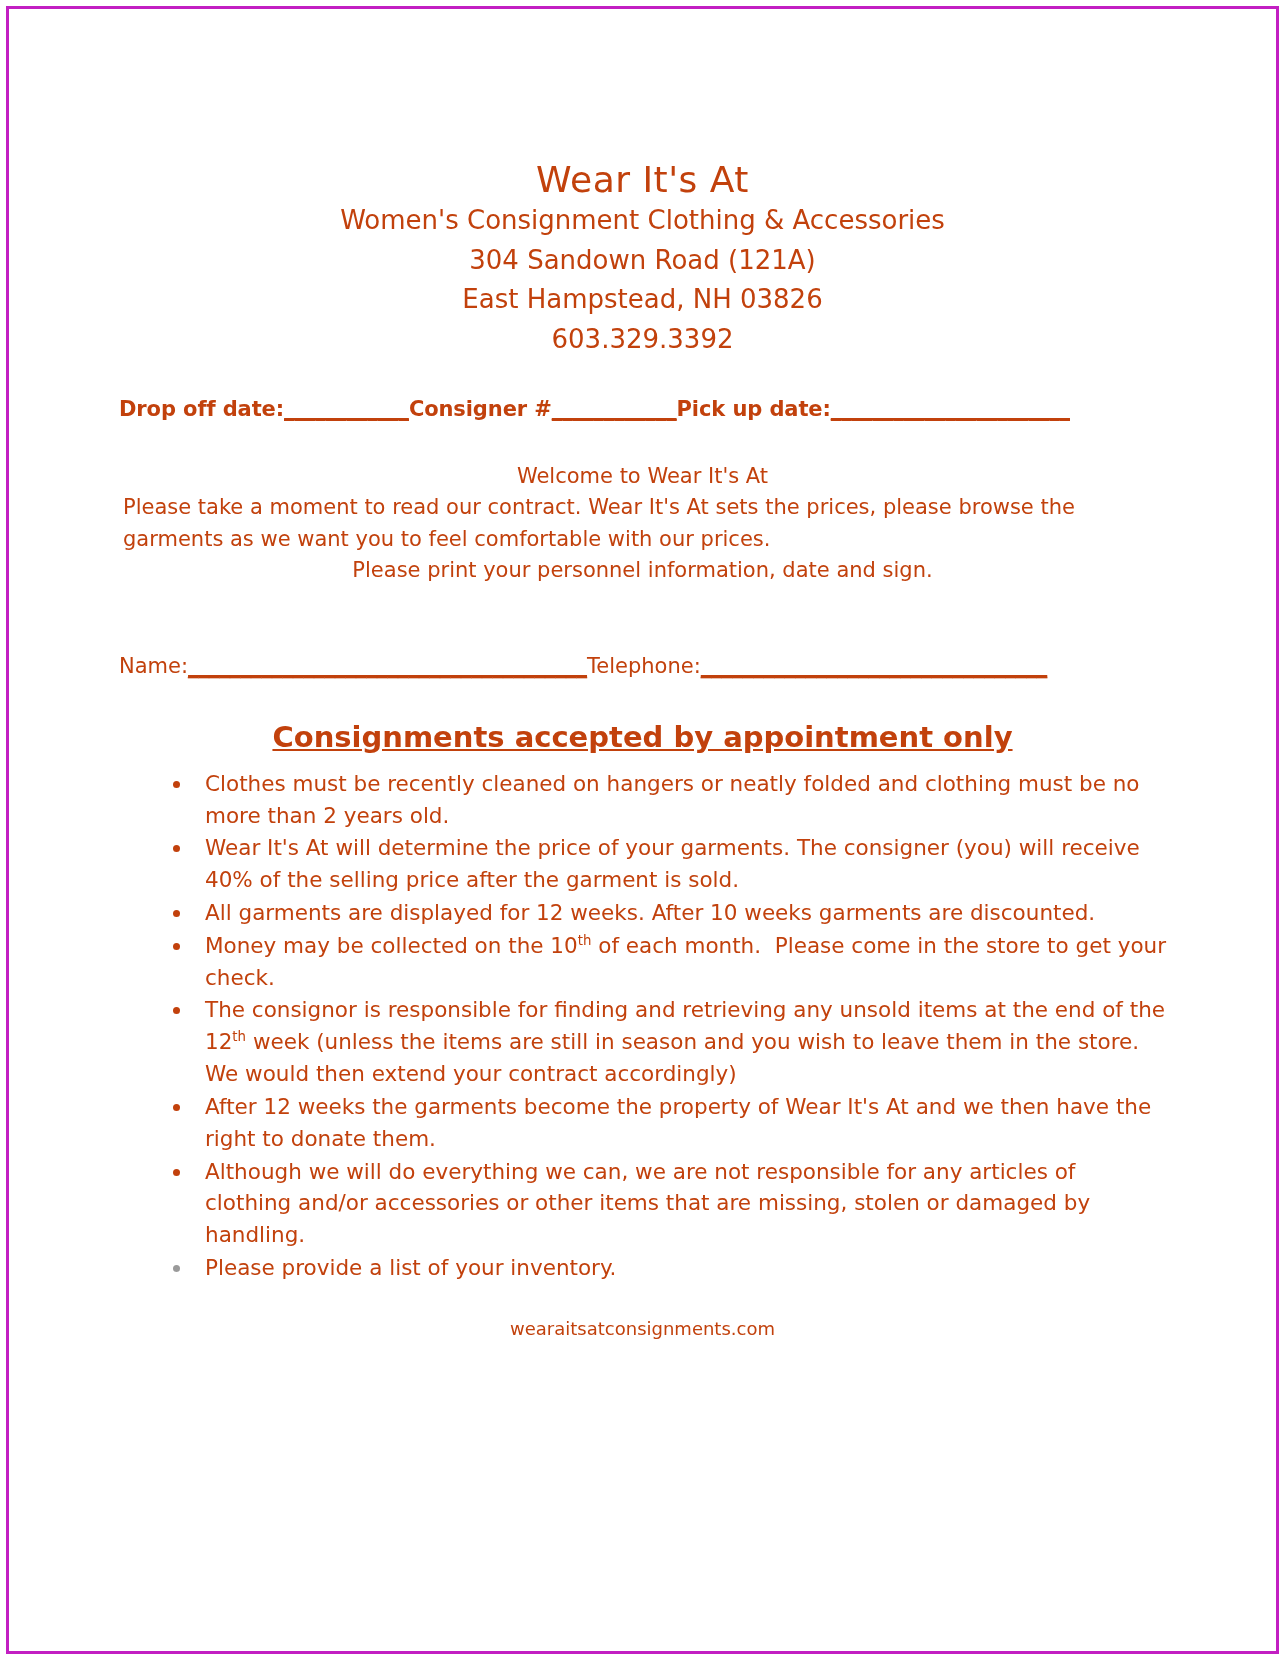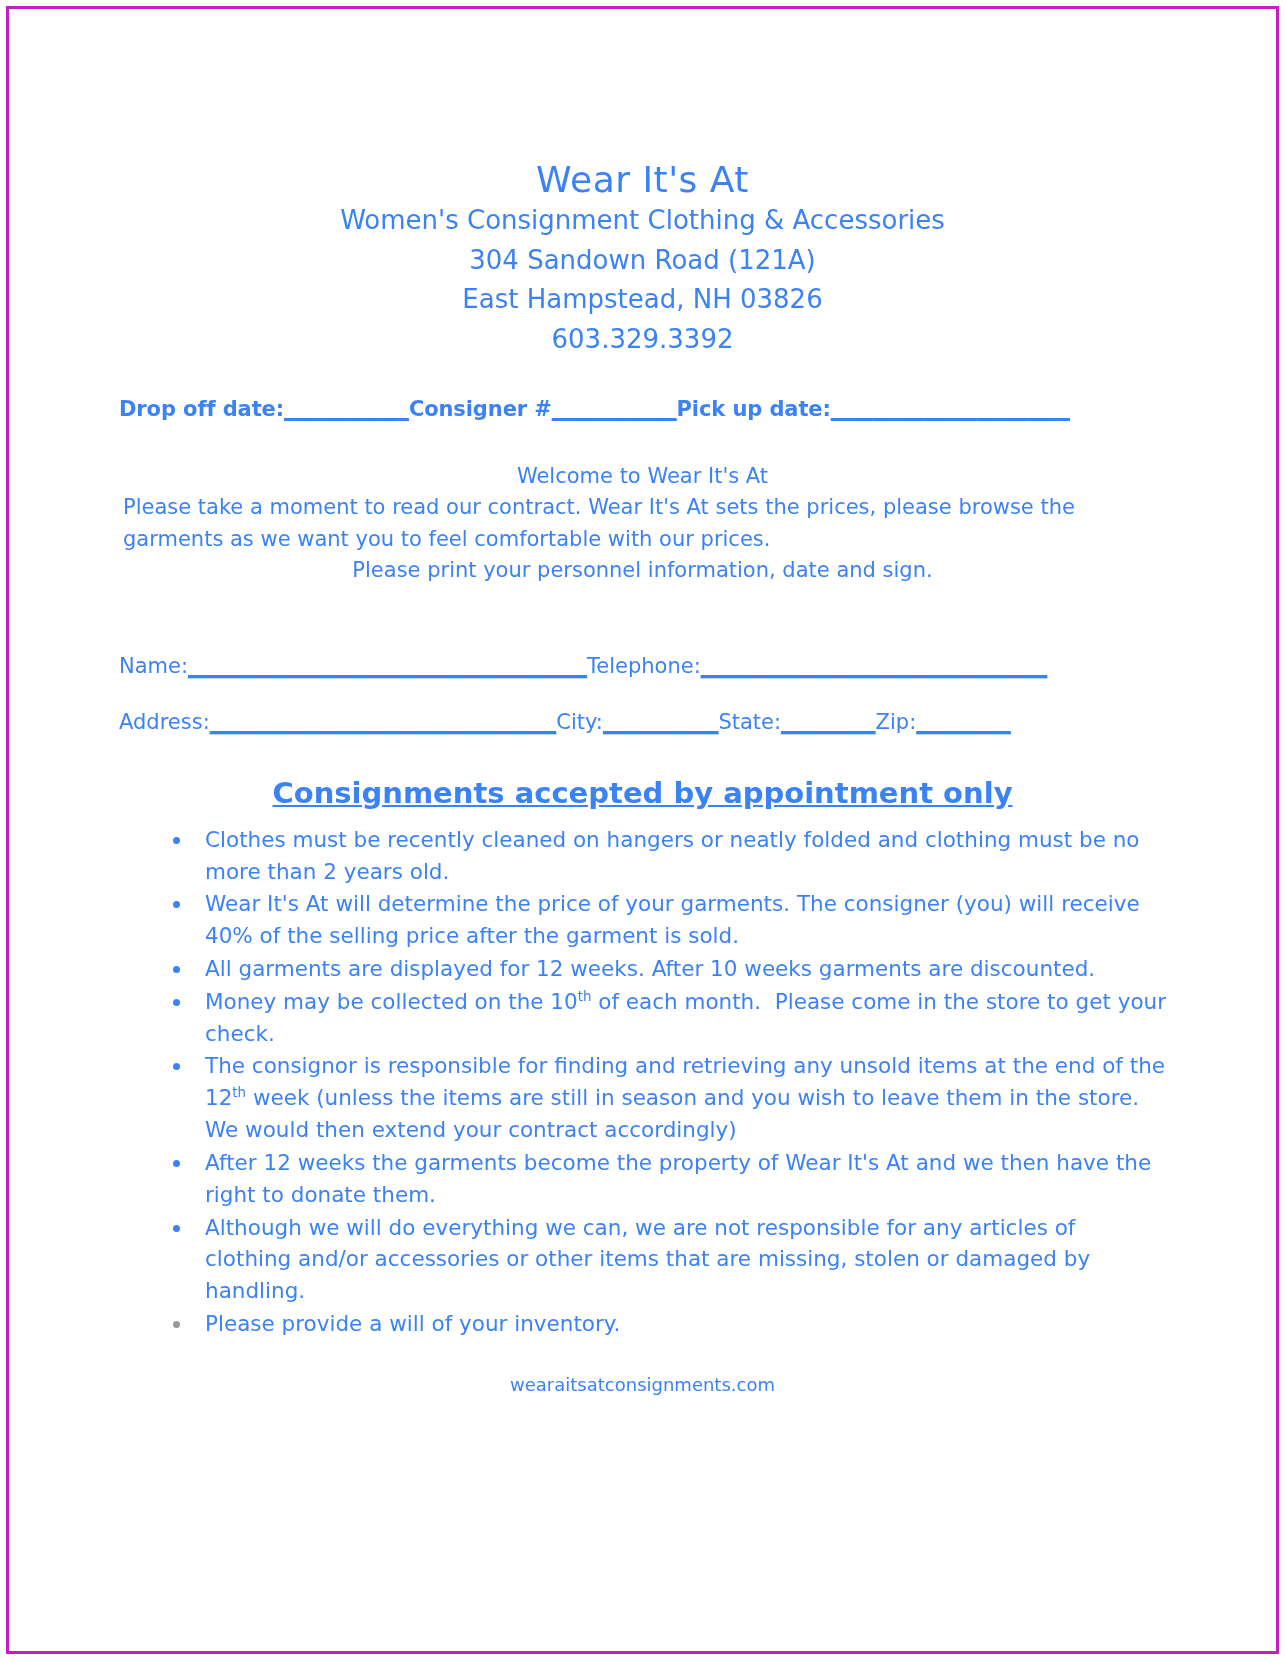--- a/index.html
+++ b/index.html
@@ -23,21 +23,21 @@
     background: #ffffff;
   }
   .sheet {
     position: absolute;
     left: 0;
     top: 0;
     width: 100%;
     height: 100%;
     box-sizing: border-box;
     padding: 80px 110px 0 110px;
-    color: #3b82f6;
+    color: #c2410c;
     font-family: "DejaVu Sans", sans-serif;
   }
   .doc-title {
     text-align: center;
     font-size: 36px;
     margin-top: 70px;
     letter-spacing: 0.5px;
   }
   .doc-sub {
     text-align: center;
@@ -124,34 +124,31 @@
     <div class="welcome">
       <span class="wline">Welcome to Wear It's At</span>
       <span class="wpara">Please take a moment to read our contract.  Wear It's At sets the prices, please browse the garments as we want you to feel comfortable with our prices.</span>
       <span class="wline">Please print your personnel information, date and sign.</span>
     </div>
 
     <div class="field-row first">
       <span>Name:</span><span class="u">______________________________________</span><span>Telephone:</span><span class="u">_________________________________</span>
     </div>
 
-    <div class="field-row">
-      <span>Address:</span><span class="u">_________________________________</span><span>City:</span><span class="u">___________</span><span>State:</span><span class="u">_________</span><span>Zip:</span><span class="u">_________</span>
-    </div>
 
 
     <div class="section-head">Consignments accepted by appointment only</div>
 
     <ul class="terms">
       <li>Clothes must be recently cleaned on hangers or neatly folded and clothing must be no more than 2 years old.</li>
       <li>Wear It's At will determine the price of your garments.  The consigner (you) will receive 40% of the selling price after the garment is sold.</li>
       <li>All garments are displayed for 12 weeks.  After 10 weeks garments are discounted.</li>
       <li>Money may be collected on the 10<sup>th</sup> of each month.&nbsp; Please come in the store to get your check.</li>
       <li>The consignor is responsible for finding and retrieving any unsold items at the end of the 12<sup>th</sup> week (unless the items are still in season and you wish to leave them in the store.&nbsp; We would then extend your contract accordingly)</li>
       <li> After 12 weeks the garments become the property of Wear It's At and we then have the right to donate them.</li>
       <li>Although we will do everything we can, we are not responsible for any articles of clothing and/or accessories or other items that are missing, stolen or damaged by handling.</li>
-      <li class="muted-bullet">Please provide a will of your inventory.</li>
+      <li class="muted-bullet">Please provide a list of your inventory.</li>
     </ul>
 
     <div class="website">wearaitsatconsignments.com</div>
 
   </div>
 </div>
 
 </body></html>

